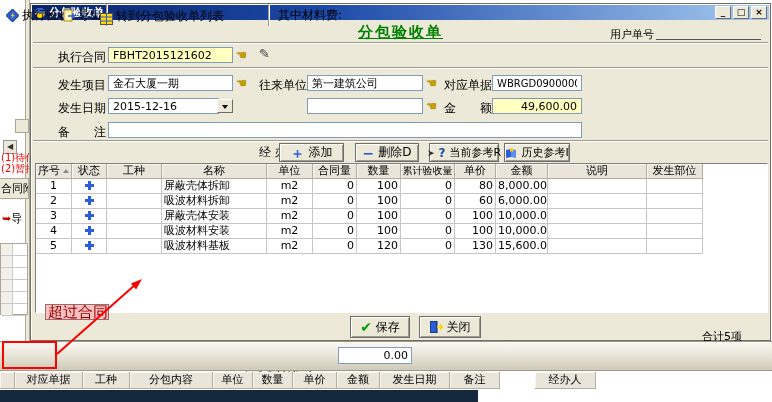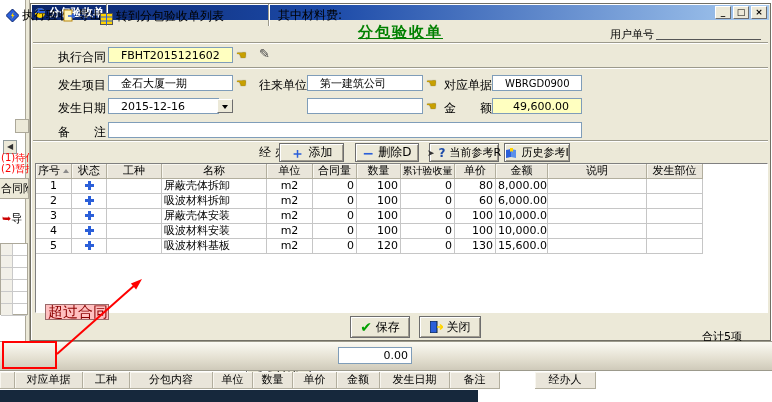--- a/index.html
+++ b/index.html
@@ -28,21 +28,21 @@
   .win-btn { width:16px; height:13px; background:#ECE9D8; border:1px solid; border-color:#fff #6d6d6d #6d6d6d #fff; font-size:9px; line-height:11px; text-align:center; font-weight:bold; color:#000; }
 
   .hdr-band { position:absolute; left:1px; top:16px; right:1px; height:23px; }
   .form-title { position:absolute; left:0; right:0; top:3px; text-align:center; color:#008000; font-size:15px; font-weight:bold; text-decoration:underline; letter-spacing:2px; }
   .user-no { position:absolute; right:115px; top:7px; font-size:11px; }
   .user-line { position:absolute; right:8px; top:19px; width:105px; border-bottom:1px solid #555; }
 
   .groove { position:absolute; height:2px; border-top:1px solid #9C9A8C; border-bottom:1px solid #fff; }
 
   .lbl { position:absolute; font-size:12px; white-space:nowrap; }
-  .inp { position:absolute; height:16px; border:1px solid #7F9DB9; background:#fff; font-family:"DejaVu Sans",sans-serif; font-size:11px; padding:0 12px; }
+  .inp { position:absolute; height:16px; border:1px solid #7F9DB9; background:#fff; font-family:"DejaVu Sans",sans-serif; font-size:11px; padding:0 4px; }
   .inp.yellow { background:#FFFFC0; }
   .inp.num { text-align:right; }
   .hand-ico { position:absolute; width:16px; height:14px; font-size:12px; line-height:14px; color:#C8A000; text-shadow:0 0 1px #5a4a00; }
   .pencil-ico { position:absolute; width:16px; height:14px; font-size:13px; line-height:14px; color:#444; }
   .drop-btn { position:absolute; width:16px; height:14px; background:#ECE9D8; border:1px solid; border-color:#fff #6d6d6d #6d6d6d #fff; }
   .drop-btn:after { content:""; position:absolute; left:4px; top:5px; border:3px solid transparent; border-top:4px solid #000; }
 
   .btn { position:absolute; height:19px; background:#ECE9D8; border:1px solid #6d6d6d; box-shadow:inset 1px 1px 0 #fff, inset -1px -1px 0 #9e9a8e; font-size:12px; display:flex; align-items:center; justify-content:center; gap:4px; white-space:nowrap; }
   .plus-glyph { color:#2B5FD9; font-weight:bold; font-size:14px; line-height:12px; }
   .minus-glyph { color:#2B5FD9; font-weight:bold; font-size:14px; line-height:10px; }

